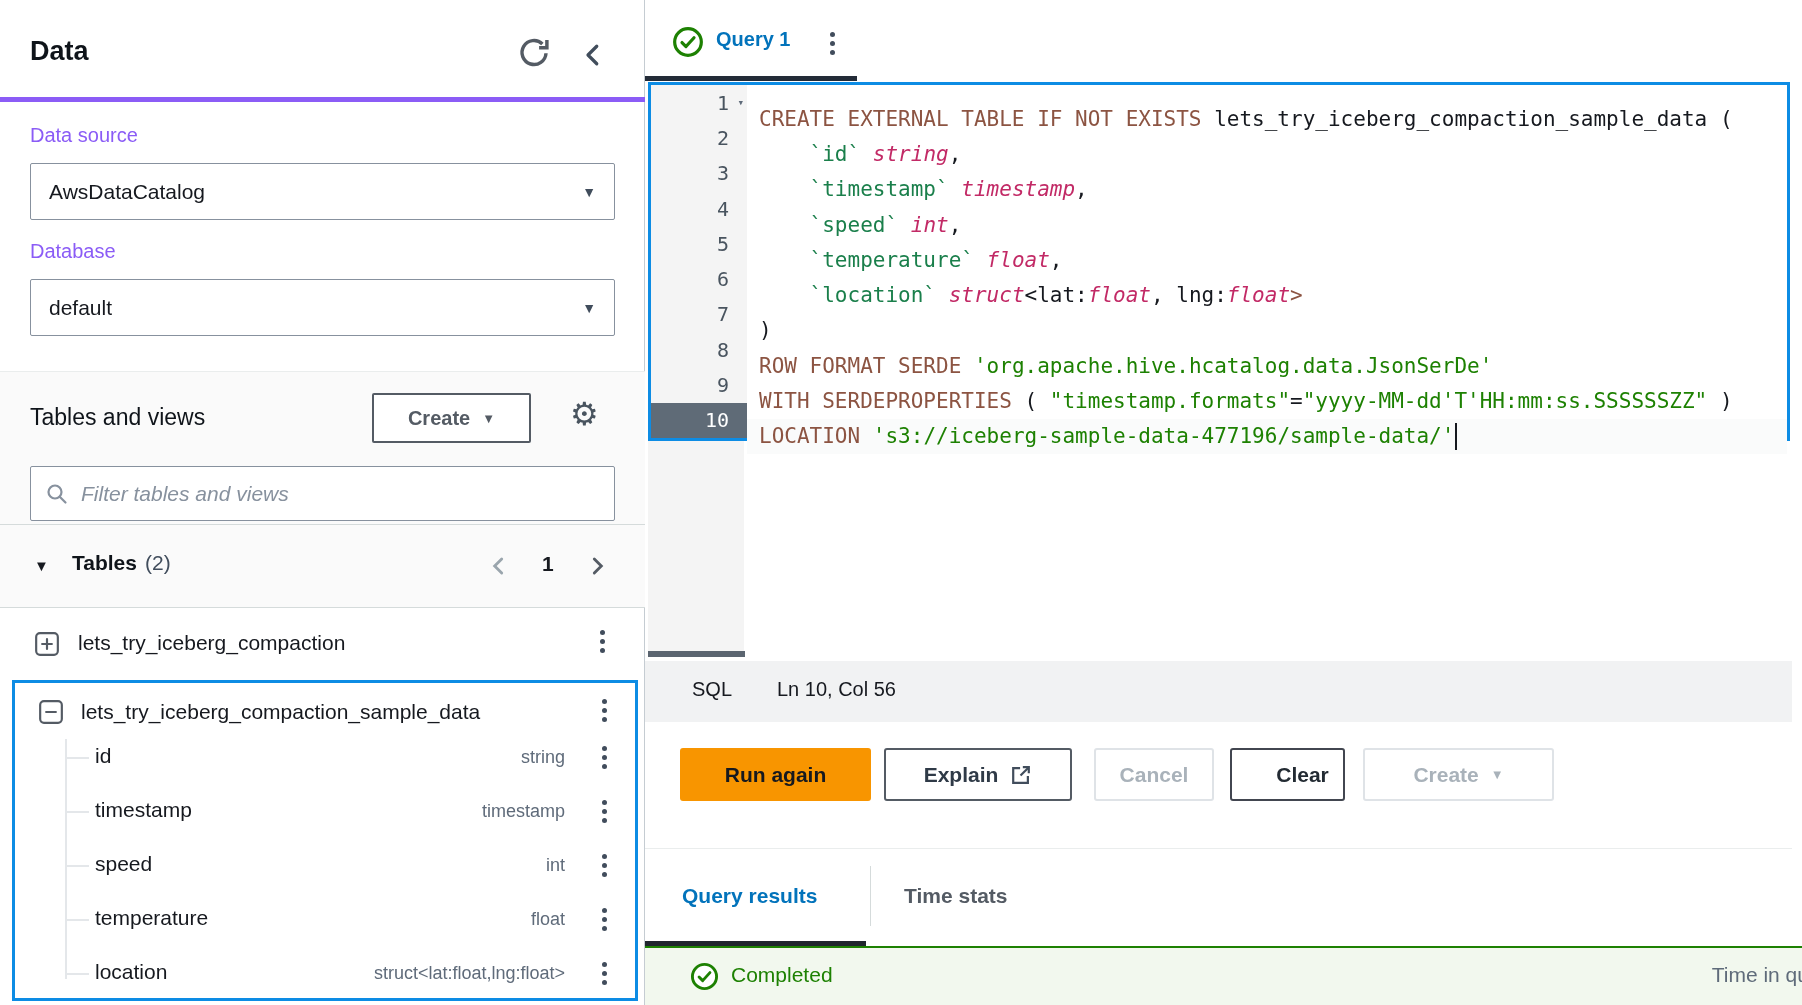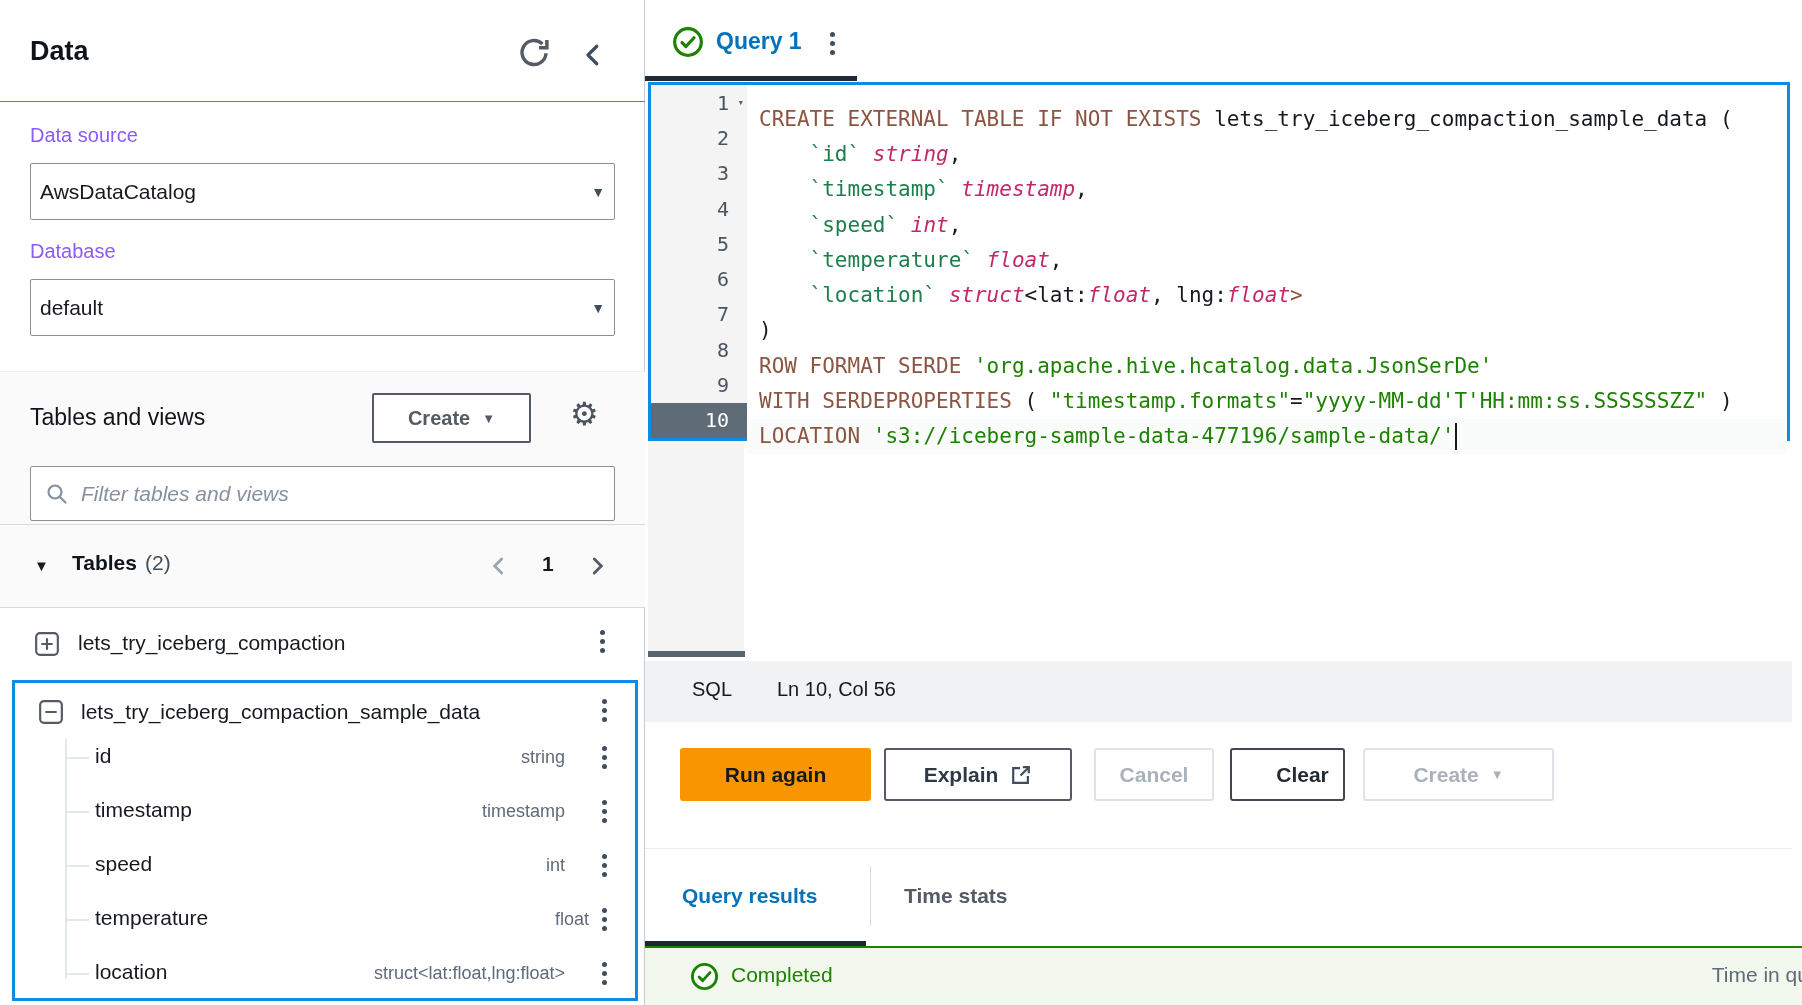--- a/index.html
+++ b/index.html
@@ -3,28 +3,28 @@
 <meta charset="utf-8">
 <style>
   html,body{margin:0;padding:0;background:#fff;}
   #app{position:relative;width:1802px;height:1005px;overflow:hidden;
        font-family:"Liberation Sans",sans-serif;color:#16191f;background:#fff;}
   
   #app::before{content:"";position:absolute;left:7px;top:0;width:1px;height:1005px;background:#e4e7ea;}
 
   
   #sidebar{position:absolute;left:0;top:0;width:645px;height:1005px;background:#fff;border-right:1px solid #c5ccd2;box-sizing:border-box;}
-  .sb-header{position:absolute;left:0;top:0;width:645px;height:102px;border-bottom:1px solid #8b5cf6;box-sizing:border-box;}
+  .sb-header{position:absolute;left:0;top:0;width:645px;height:102px;border-bottom:5px solid #8b5cf6;box-sizing:border-box;}
   .sb-title{position:absolute;left:30px;top:0;line-height:102px;font-size:27px;font-weight:700;color:#0f141a;}
   .icon-btn{position:absolute;cursor:pointer;background:none;border:none;padding:0;}
   .refresh-btn{left:516px;top:36px;width:36px;height:36px;}
   .collapse-btn{left:578px;top:40px;width:30px;height:30px;}
 
   .field-label{position:absolute;left:30px;font-size:20px;color:#8b5cf6;}
-  .select{position:absolute;left:30px;width:585px;height:57px;border:1px solid #87919e;border-radius:2px;background:#fff;box-sizing:border-box;display:flex;align-items:center;padding:0 9px;font-size:21px;color:#16191f;cursor:pointer;}
+  .select{position:absolute;left:30px;width:585px;height:57px;border:1px solid #87919e;border-radius:2px;background:#fff;box-sizing:border-box;display:flex;align-items:center;padding:0 18px;font-size:21px;color:#16191f;cursor:pointer;}
   .select .caret{margin-left:auto;font-size:14px;color:#414d5c;}
 
   .tables-section{position:absolute;left:0;top:371px;width:645px;height:237px;background:#fafafa;border-top:1px solid #eaeded;box-sizing:border-box;}
   .tv-heading{position:absolute;left:30px;top:404px;font-size:23px;color:#0f141a;}
   .create-btn{position:absolute;left:372px;top:393px;width:159px;height:50px;background:#fff;border:2px solid #545b64;border-radius:2px;box-sizing:border-box;font-size:20px;font-weight:700;color:#545b64;display:flex;align-items:center;justify-content:center;gap:12px;cursor:pointer;font-family:inherit;}
   .create-btn .caret{font-size:13px;}
   .gear{position:absolute;left:570px;top:398px;font-size:32px;color:#49545f;cursor:pointer;line-height:1;}
 
   .filter-box{position:absolute;left:30px;top:466px;width:585px;height:55px;border:1px solid #87919e;border-radius:2px;background:#fff;box-sizing:border-box;display:flex;align-items:center;padding:0 14px;gap:10px;}
   .filter-box input{border:none;outline:none;flex:1;font-size:21px;font-style:italic;color:#16191f;font-family:inherit;background:transparent;}
@@ -48,21 +48,21 @@
   .tree-vline{position:absolute;left:50px;top:56px;width:2px;height:240px;background:#e4e7ea;}
   .col-row{position:absolute;left:0;width:620px;height:54px;}
   .col-stub{position:absolute;left:50px;top:26px;width:24px;height:2px;background:#e4e7ea;}
   .col-name{position:absolute;left:80px;top:13px;font-size:21px;color:#16191f;white-space:nowrap;}
   .col-type{position:absolute;right:70px;top:16px;font-size:18px;color:#5f6b7a;white-space:nowrap;}
   .col-kebab{position:absolute;left:583px;top:11px;}
 
   
   .qtab-underline{position:absolute;left:645px;top:76px;width:212px;height:5px;background:#232b37;}
   .qtab-check{position:absolute;left:672px;top:26px;width:32px;height:32px;}
-  .qtab-label{position:absolute;left:716px;top:28px;font-size:23px;font-weight:700;color:var(--link-blue,#0273bb);cursor:pointer;}
+  .qtab-label{position:absolute;left:716px;top:28px;font-size:20px;font-weight:700;color:var(--link-blue,#0273bb);cursor:pointer;}
   .qtab-kebab{position:absolute;left:826px;top:28px;}
 
   
   .editor-box{position:absolute;left:648px;top:82px;width:1142px;height:359px;border:3px solid var(--highlight-blue,#0d8ce4);box-sizing:border-box;background:#fff;cursor:text;}
   .code-row{display:flex;height:35.3px;align-items:center;font-family:"DejaVu Sans Mono",monospace;font-size:21px;}
   .code-gutter{position:relative;width:96px;flex:0 0 96px;height:100%;background:#f4f4f4;color:#49545f;text-align:right;box-sizing:border-box;padding-right:18px;display:flex;align-items:center;justify-content:flex-end;font-size:20px;}
   .code-row.active .code-gutter{background:#5f6b77;color:#fff;}
   .fold-caret{position:absolute;right:3px;top:11px;font-size:11px;color:#5f6b7a;}
   .code-text{padding-left:12px;white-space:pre;margin-top:32px;}
   .code-row.active .code-text{flex:1;background:#fafbfb;height:100%;display:flex;align-items:center;}
@@ -220,21 +220,21 @@
           <div class="col-row" style="top: 156px;">
             <div class="col-stub"></div>
             <span class="col-name">speed</span>
             <span class="col-type">int</span>
             <span class="kebab col-kebab">
               <i></i>
               <i></i>
               <i></i>
             </span>
           </div>
-          <div class="col-row" style="top: 210px; padding-left: 24px;">
+          <div class="col-row" style="top: 210px;">
             <div class="col-stub"></div>
             <span class="col-name">temperature</span>
             <span class="col-type">float</span>
             <span class="kebab col-kebab">
               <i></i>
               <i></i>
               <i></i>
             </span>
           </div>
           <div class="col-row" style="top: 264px;">

